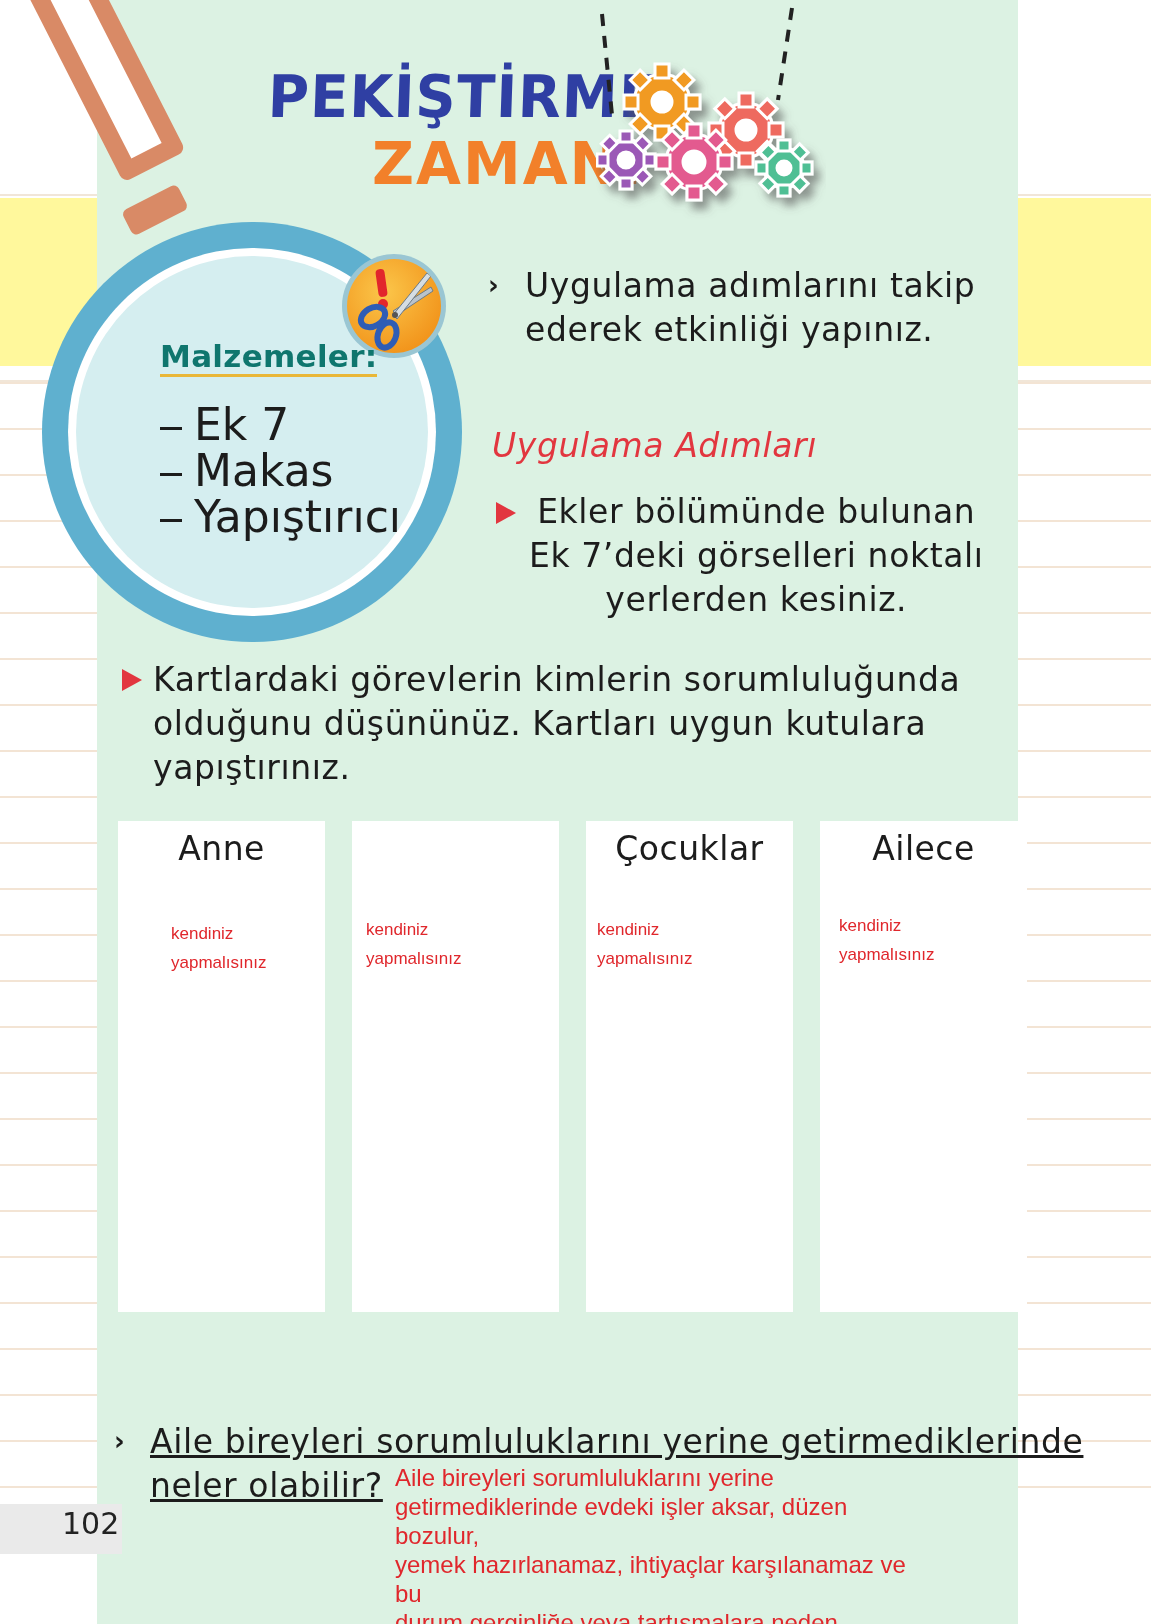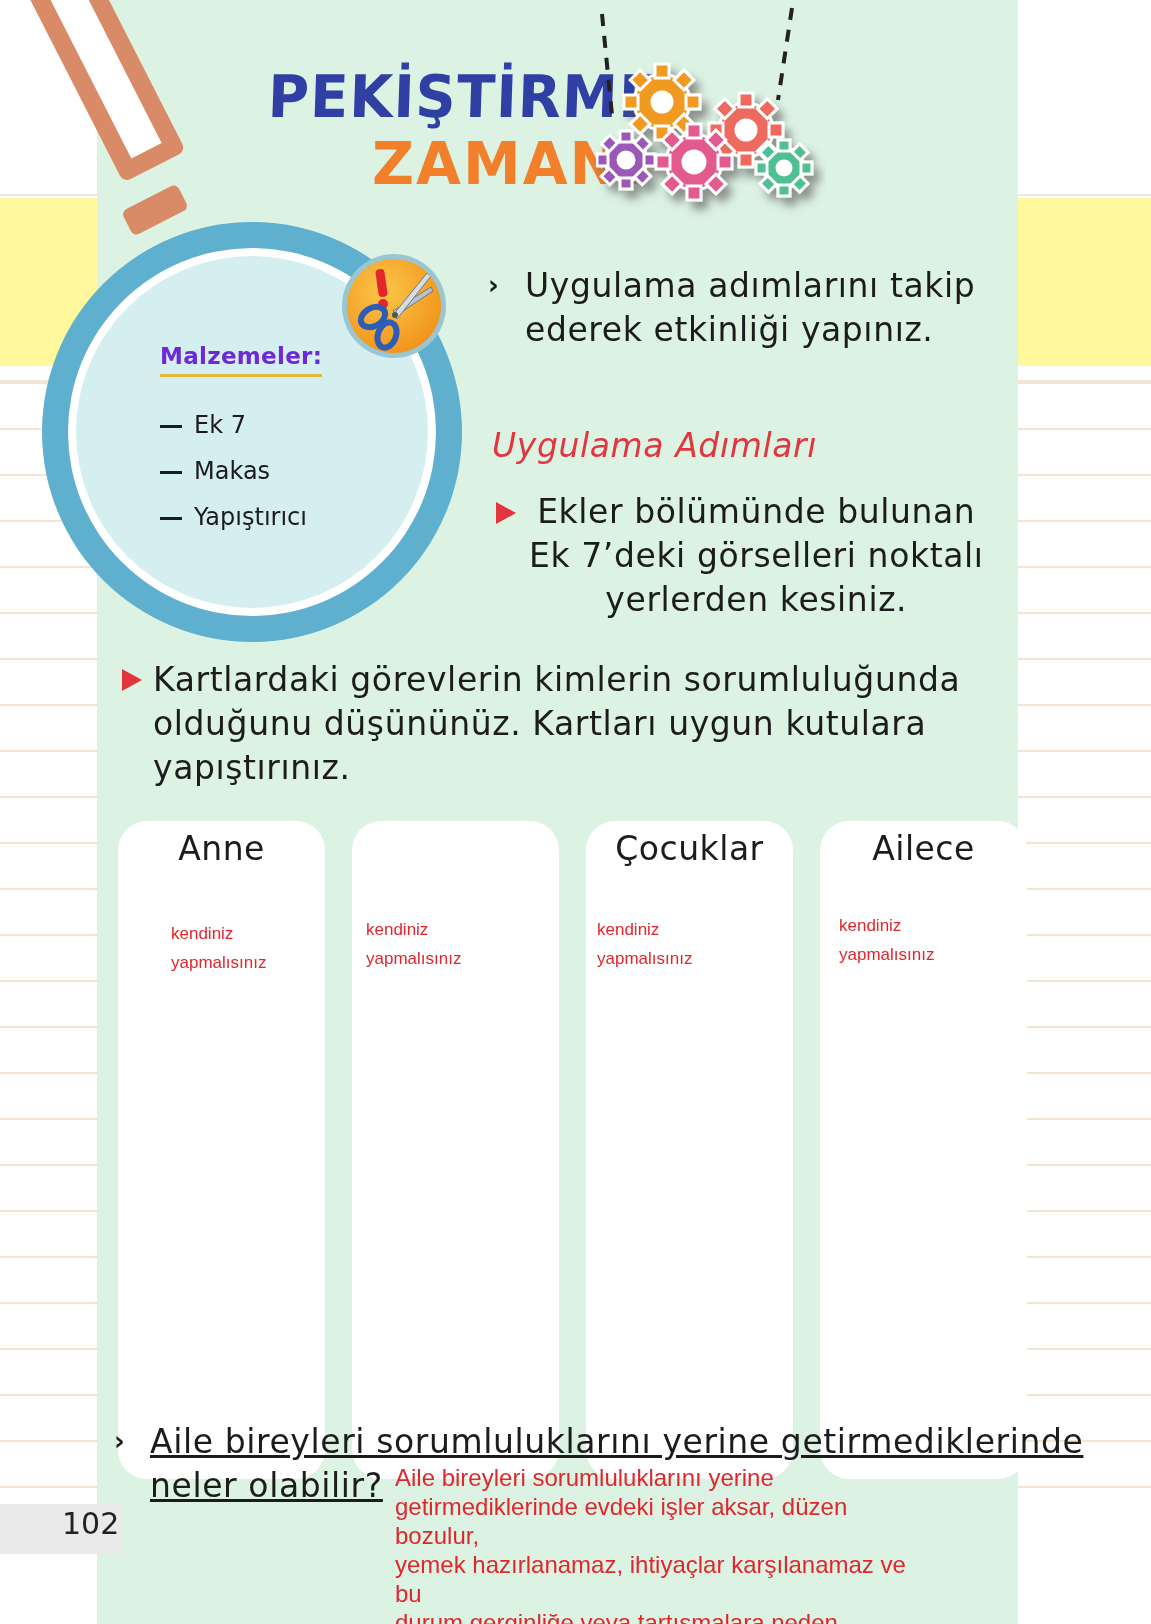--- a/index.html
+++ b/index.html
@@ -28,41 +28,41 @@
   .mag-ring { position: absolute; left: 42px; top: 222px; width: 420px; height: 420px; border-radius: 50%;
     background: #5fb0cf; }
   .mag-inner-white { position: absolute; left: 68px; top: 248px; width: 368px; height: 368px; border-radius: 50%; background: #ffffff; }
   .mag-glass { position: absolute; left: 76px; top: 256px; width: 352px; height: 352px; border-radius: 50%; background: #d5eef0; }
 
   .scissor-badge { position: absolute; left: 342px; top: 254px; width: 104px; height: 104px; border-radius: 50%;
     background: #9ac6d3; padding: 5px; }
   .scissor-badge .core { width: 100%; height: 100%; border-radius: 50%;
     background: radial-gradient(circle at 40% 35%, #fbc64a, #f2951c 75%); position: relative; overflow: hidden; }
 
-  .materials-title { position: absolute; left: 160px; top: 338px; font-size: 23px; font-weight: bold; color: #6d28d9;
+  .materials-title { position: absolute; left: 160px; top: 338px; font-size: 31px; font-weight: bold; color: #0f766e;
     border-bottom: 3px solid #e9b738; line-height: 36px; padding-bottom: 0; letter-spacing: 0.3px; }
-  .materials-list { position: absolute; left: 160px; top: 402px; list-style: none; font-size: 24px; line-height: 46px; color: #1c1c1c; }
+  .materials-list { position: absolute; left: 160px; top: 402px; list-style: none; font-size: 44px; line-height: 46px; color: #1c1c1c; }
   .materials-list li .dash { display: inline-block; width: 22px; height: 3px; background: #1c1c1c; vertical-align: middle; margin-right: 12px; }
 
   
   .title-1 { position: absolute; left: 268px; top: 66px; font-size: 56px; font-weight: bold; color: #2f3fa3;
     font-family: "DejaVu Sans", sans-serif; letter-spacing: 1px; line-height: 62px; transform: scaleY(1.05) skewX(-2deg); }
   .title-2 { position: absolute; left: 372px; top: 132px; font-size: 58px; font-weight: bold; color: #f2802a;
     letter-spacing: 2px; line-height: 64px; }
 
   .gears { position: absolute; left: 596px; top: 0; width: 230px; height: 220px; }
 
   
   .txt { position: absolute; font-size: 33px; line-height: 44px; color: #1c1c1c; letter-spacing: 0.6px; }
   .chev { position: absolute; font-size: 26px; font-weight: bold; color: #1c1c1c; }
   .tri { position: absolute; width: 0; height: 0; border-top: 11px solid transparent; border-bottom: 11px solid transparent; border-left: 20px solid #e2363f; }
   .steps-head { position: absolute; left: 492px; top: 426px; font-size: 33px; color: #e2363f; letter-spacing: 0.6px; font-style: italic; }
 
   
-  .card { position: absolute; top: 821px; width: 207px; height: 658px; background: #ffffff; border-radius: 29px; }
+  .card { position: absolute; top: 821px; width: 207px; height: 491px; background: #ffffff; }
   .card-title { position: absolute; left: 0; right: 0; top: 8px; text-align: center; font-size: 33px; color: #1c1c1c; letter-spacing: 0.5px; }
   .card-note { position: absolute; font-family: "Liberation Sans", sans-serif; font-size: 17px; line-height: 29px; color: #e0272c; }
 
   .answer { position: absolute; left: 395px; top: 1463px; width: 520px; font-family: "Liberation Sans", sans-serif;
     font-size: 24px; line-height: 29px; color: #e0272c; }
 
   .page-num-box { position: absolute; left: 0; top: 1504px; width: 122px; height: 50px; background: #eaeaea; }
   .page-num { position: absolute; left: 62px; top: 1506px; font-size: 30px; color: #222; }
 </style>
 </head>

